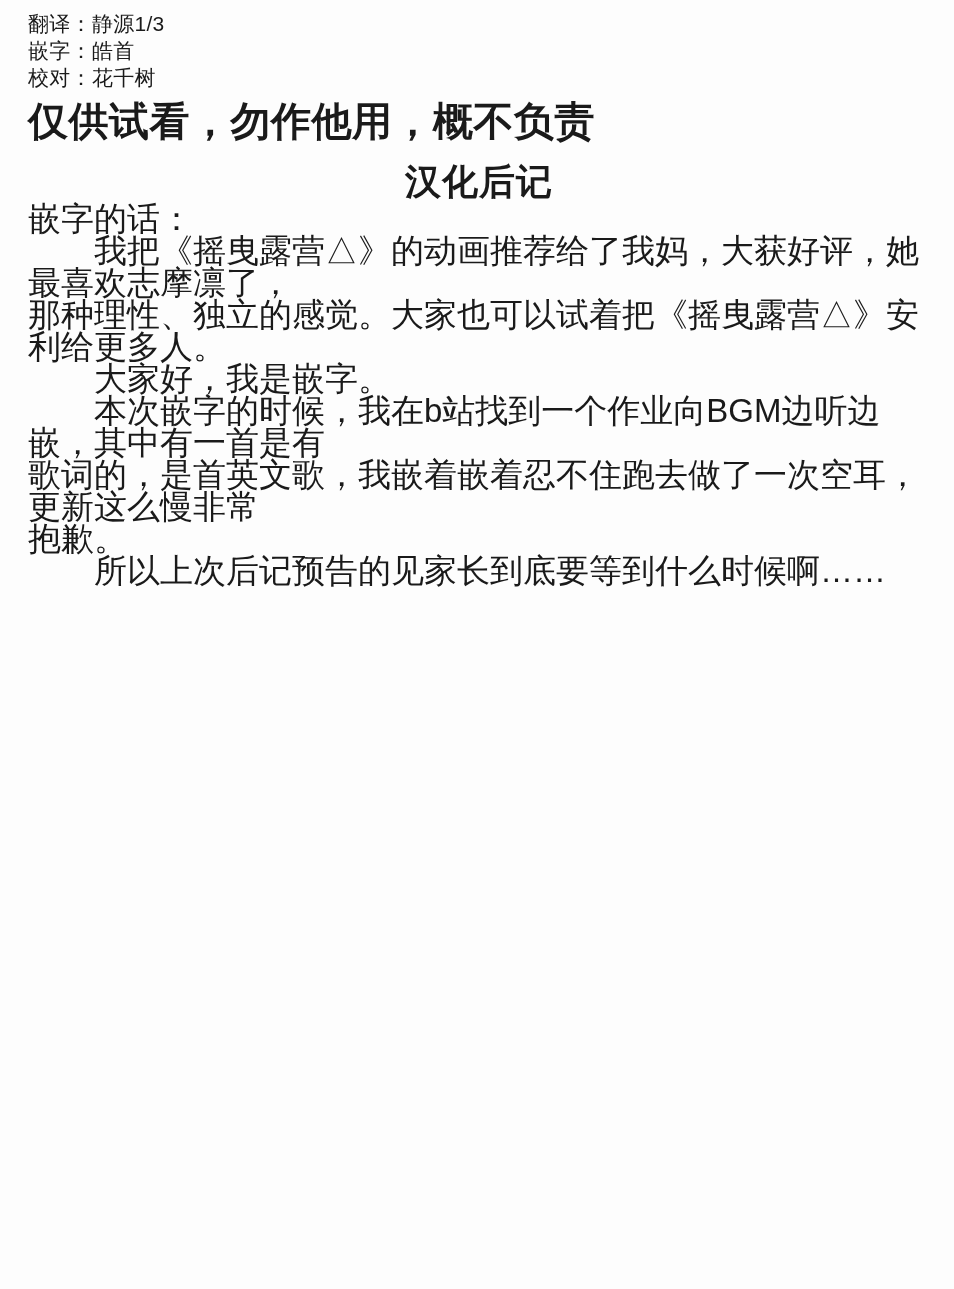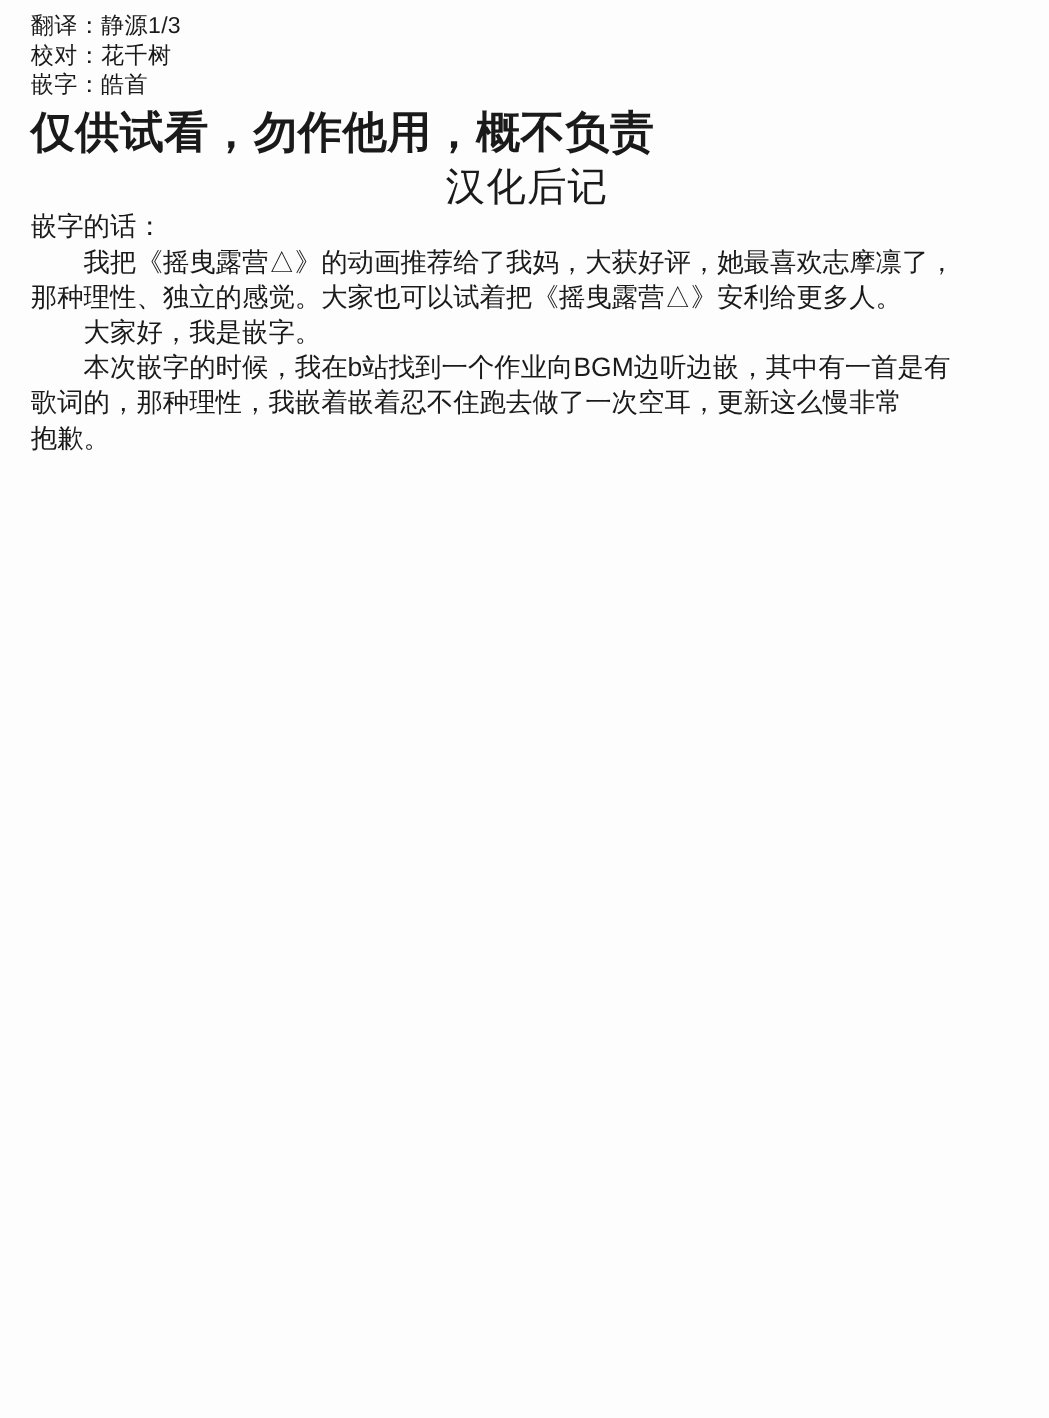--- a/index.html
+++ b/index.html
@@ -29,61 +29,62 @@
   }
   .notice {
     margin: 2px 24px 0 28px;
     font-size: 40px;
     line-height: 56px;
     font-weight: 700;
     letter-spacing: 0.5px;
     white-space: nowrap;
   }
   .title {
-    margin: 0 24px 0 28px;
+    margin: 12px 24px 0 28px;
     font-size: 36px;
     line-height: 42px;
-    font-weight: 400;
+    font-weight: 700;
     text-align: center;
     letter-spacing: 1px;
   }
   .body-text {
     margin: 0 24px 0 28px;
     width: 902px;
-    font-size: 24px;
+    font-size: 33px;
     line-height: 32px;
     font-weight: 400;
   }
   .opening {
     margin: 0;
   }
   .para {
     margin: 0;
     text-indent: 2em;
     white-space: pre-line;
   }
 </style>
 </head>
 <body>
 
 <div class="page">
 
   <div class="credits">
     <div>翻译：静源1/3</div>
+    <div>嵌字：皓首</div>
     <div>校对：花千树</div>
-    <div>嵌字：皓首</div>
   </div>
 
   <h1 class="notice">仅供试看，勿作他用，概不负责</h1>
 
   <h2 class="title">汉化后记</h2>
 
   <div class="body-text">
     <div class="opening">嵌字的话：</div>
     <p class="para">我把《摇曳露营△》的动画推荐给了我妈，大获好评，她最喜欢志摩凛了，
 那种理性、独立的感觉。大家也可以试着把《摇曳露营△》安利给更多人。</p>
     <p class="para">大家好，我是嵌字。</p>
     <p class="para">本次嵌字的时候，我在b站找到一个作业向BGM边听边嵌，其中有一首是有
-歌词的，那种理性，我嵌着嵌着忍不住跑去做了一次空耳，更新这么慢非常
+歌词的，是首英文歌，我嵌着嵌着忍不住跑去做了一次空耳，更新这么慢非常
 抱歉。</p>
+    <p class="para">所以上次后记预告的见家长到底要等到什么时候啊……</p>
   </div>
 
 </div>
 
 </body></html>

